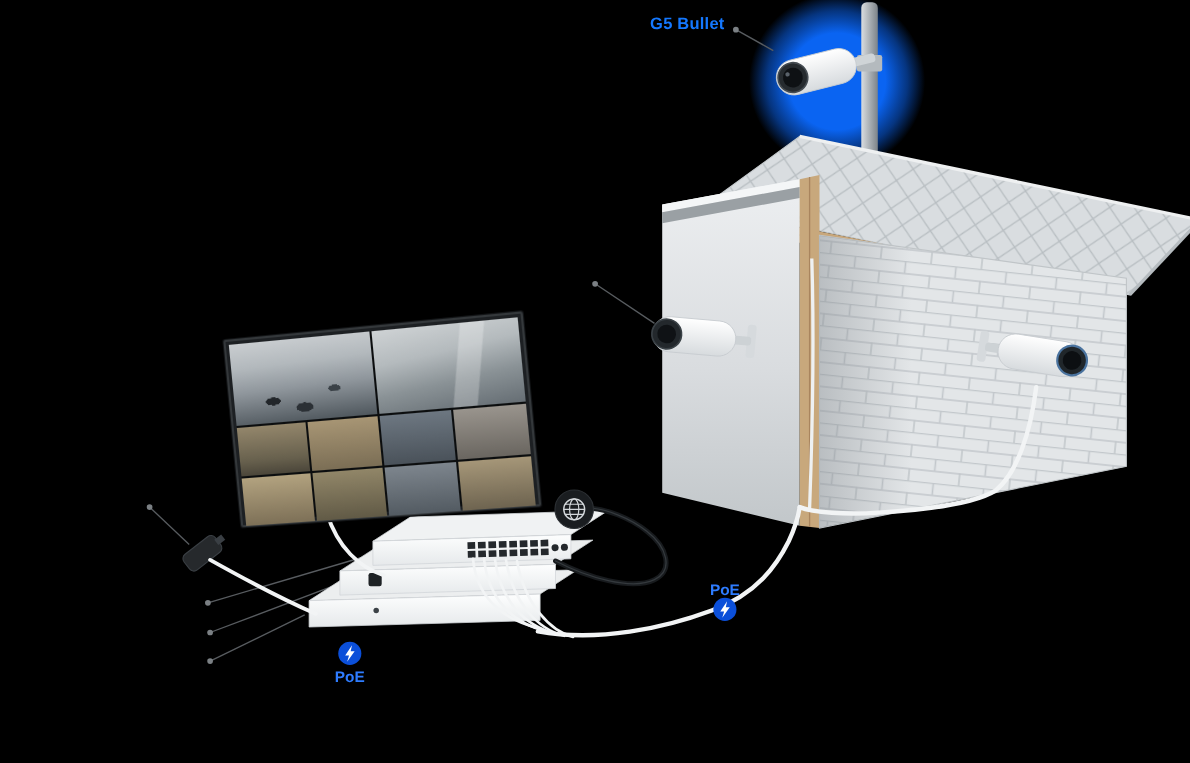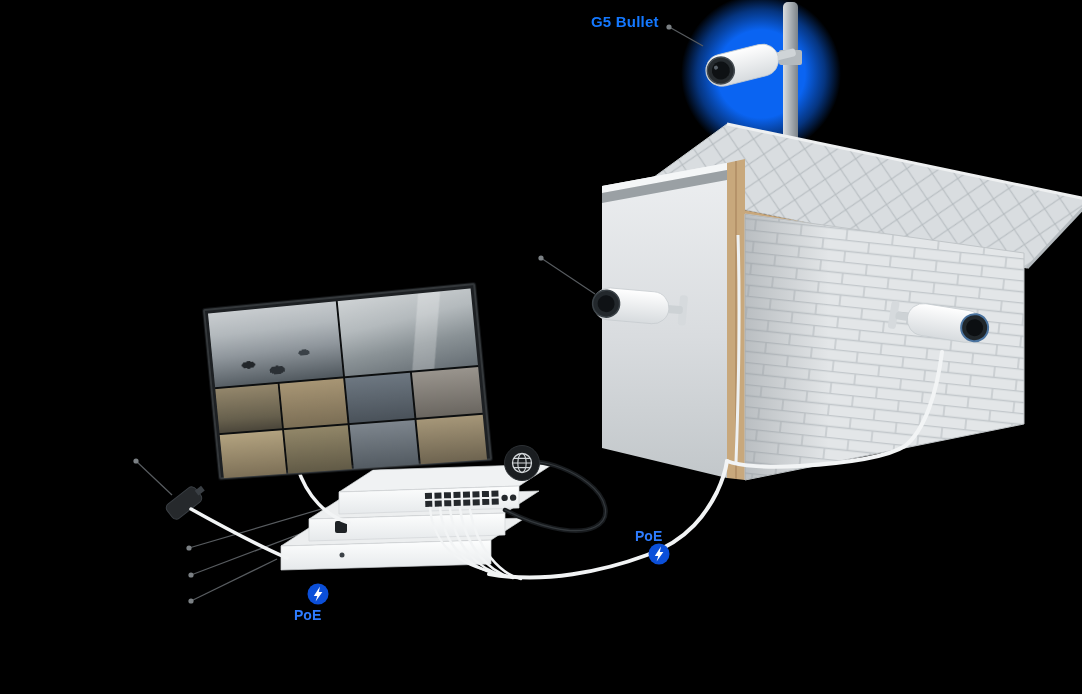--- a/index.html
+++ b/index.html
@@ -3,21 +3,21 @@
 <meta charset="utf-8">
 <style>
   html,body{margin:0;padding:0;background:#000;}
   .canvas{position:relative;width:1082px;height:648px;background:#000;overflow:hidden;
           font-family:Liberation Sans, sans-serif;margin-left:39px;}
   svg.art{position:absolute;left:0;top:0;z-index:1;}
 
   
   .lbl{position:absolute;z-index:3;user-select:none;}
   .lbl-g5{left:552px;top:13px;font-size:15px;font-weight:700;color:#1478ff;letter-spacing:.2px;}
-  .lbl-poe{font-size:14px;font-weight:700;color:#2e7cff;width:48px;}
+  .lbl-poe{font-size:14px;font-weight:700;color:#2e7cff;text-align:center;width:48px;}
   .lbl-poe-top{left:596px;top:528px;}
   .lbl-poe-bottom{left:255px;top:607px;}
 
   
   .monitor{position:absolute;left:148px;top:283px;width:278px;height:168px;z-index:2;
            padding:3px;background:#1d2023;border:2px solid #34383b;border-radius:2px;
            transform:perspective(1100px) rotate(-5.5deg) rotateY(-9deg);transform-origin:100% 0;
            box-shadow:0 0 0 1px #121416;}
   .screen{width:100%;height:100%;display:grid;grid-template-columns:repeat(4,1fr);
           grid-template-rows:46% 27% 27%;gap:2px;background:#0c0e0f;}

